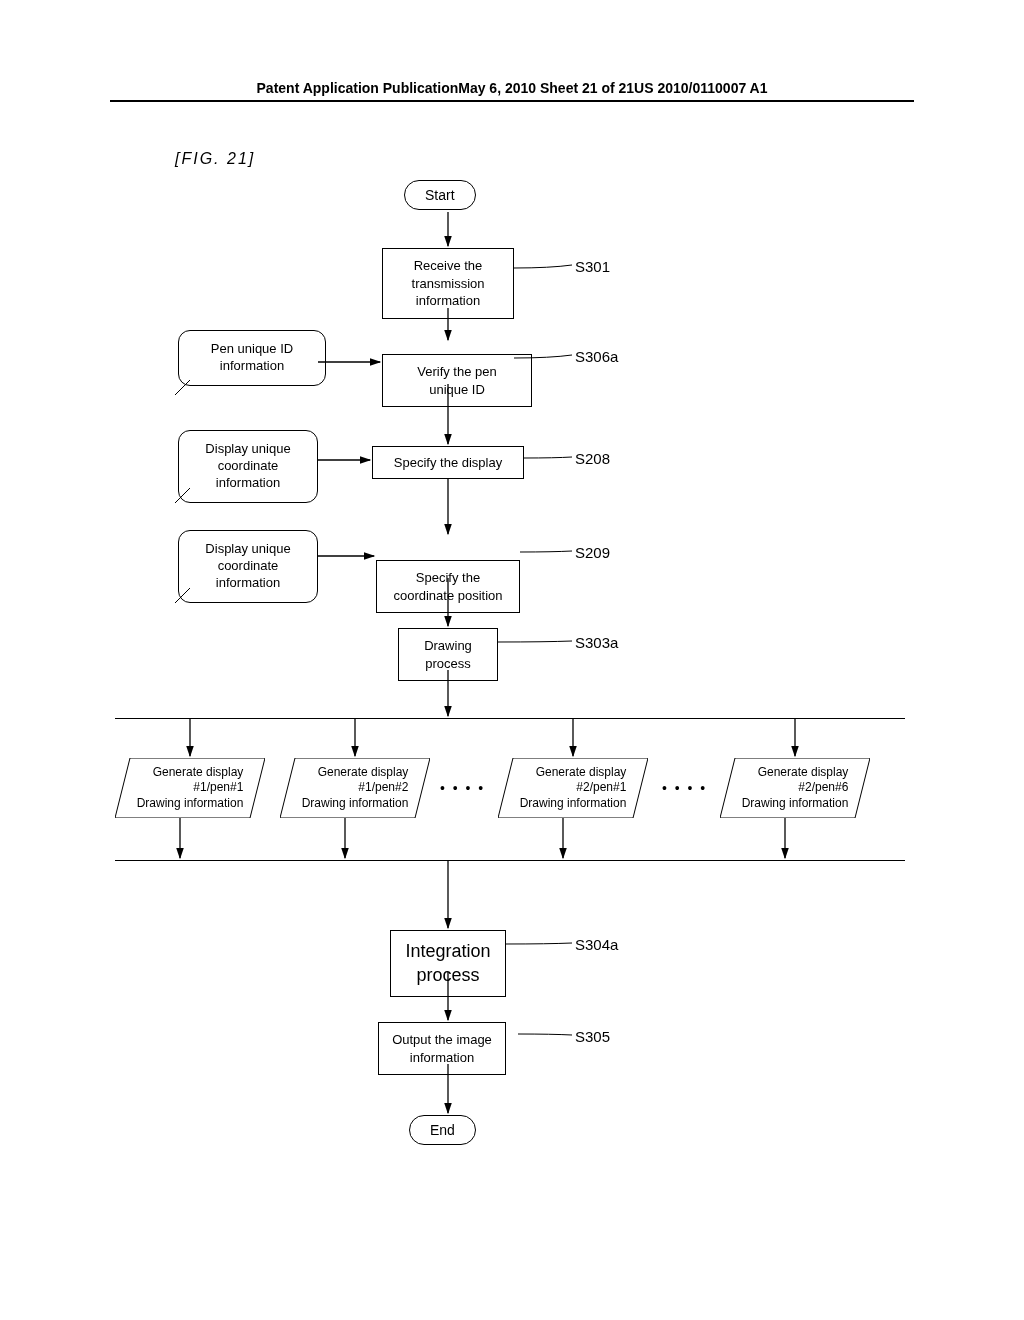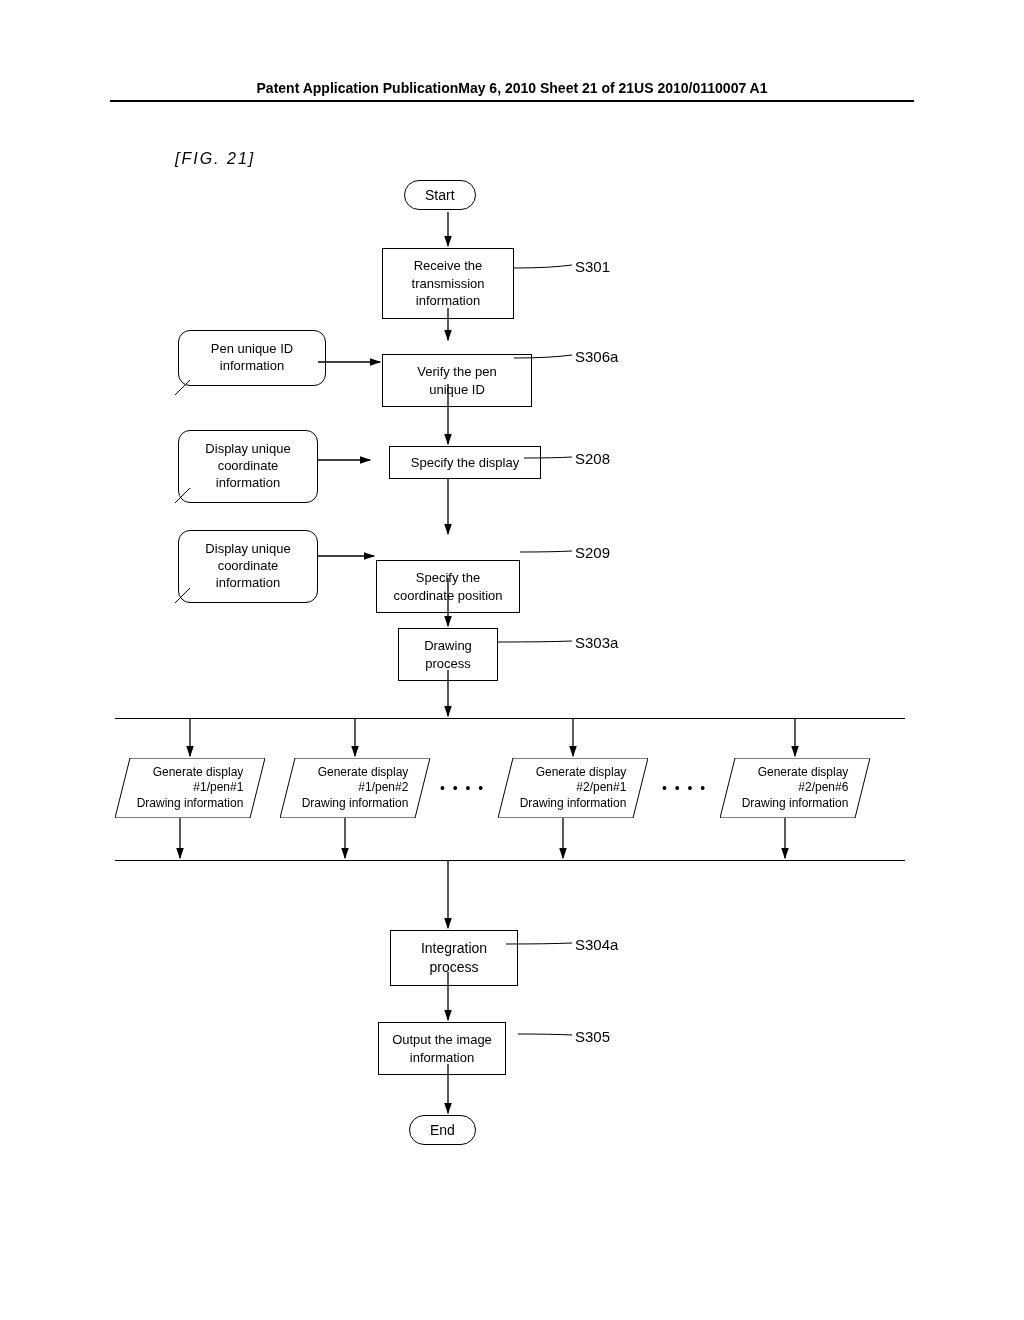--- a/index.html
+++ b/index.html
@@ -131,21 +131,21 @@
   <div class="proc" style="position:absolute;left:382px;top:128px;width:132px;font-size:13px;line-height:1.35;">Receive the<br>transmission<br>information</div>
   <div class="step-label" style="left:575px;top:138px;">S301</div>
 
   <div class="input-box" style="position:absolute;left:178px;top:210px;width:148px;">Pen unique ID<br>information</div>
 
   <div class="proc" style="position:absolute;left:382px;top:222px;width:150px;font-size:13px;line-height:1.35;margin-top:12px;">Verify the pen<br>unique ID</div>
   <div class="step-label" style="left:575px;top:228px;">S306a</div>
 
   <div class="input-box" style="position:absolute;left:178px;top:310px;width:140px;">Display unique<br>coordinate<br>information</div>
 
-  <div class="proc" style="position:absolute;left:372px;top:326px;width:152px;font-size:13px;margin-left:17px;">Specify the display</div>
+  <div class="proc" style="position:absolute;left:372px;top:326px;width:152px;font-size:13px;">Specify the display</div>
   <div class="step-label" style="left:575px;top:330px;">S208</div>
 
   <div class="input-box" style="position:absolute;left:178px;top:410px;width:140px;">Display unique<br>coordinate<br>information</div>
 
   <div class="proc" style="position:absolute;left:376px;top:440px;width:144px;font-size:13px;line-height:1.35;">Specify the<br>coordinate position</div>
   <div class="step-label" style="left:575px;top:424px;">S209</div>
 
   <div class="proc" style="position:absolute;left:398px;top:508px;width:100px;font-size:13px;line-height:1.35;">Drawing<br>process</div>
   <div class="step-label" style="left:575px;top:514px;">S303a</div>
 
@@ -177,21 +177,21 @@
 
   <div class="dots" style="left:662px;top:660px;">• • • •</div>
 
   <div class="para" style="left:720px;top:638px;">
     <svg viewBox="0 0 150 60">
         <polygon points="15,0 150,0 135,60 0,60" fill="none" stroke="#000"></polygon>
       </svg>
     <div class="para-text">Generate display<br>#2/pen#6<br>Drawing information</div>
   </div>
 
-  <div class="proc" style="position:absolute;left:390px;top:810px;width:128px;font-size:14px;line-height:1.35;">Integration<br>process</div>
+  <div class="proc" style="position:absolute;left:390px;top:810px;width:116px;font-size:18px;line-height:1.35;">Integration<br>process</div>
   <div class="step-label" style="left:575px;top:816px;">S304a</div>
 
   <div class="proc" style="position:absolute;left:378px;top:902px;width:128px;font-size:13px;line-height:1.35;">Output the image<br>information</div>
   <div class="step-label" style="left:575px;top:908px;">S305</div>
 
   <div class="term" style="position:absolute;left:409px;top:995px;">End</div>
 
   <svg class="overlay" width="1024" height="1100">
     <defs>
       <marker id="ah" markerWidth="10" markerHeight="10" refX="8" refY="3" orient="auto">

